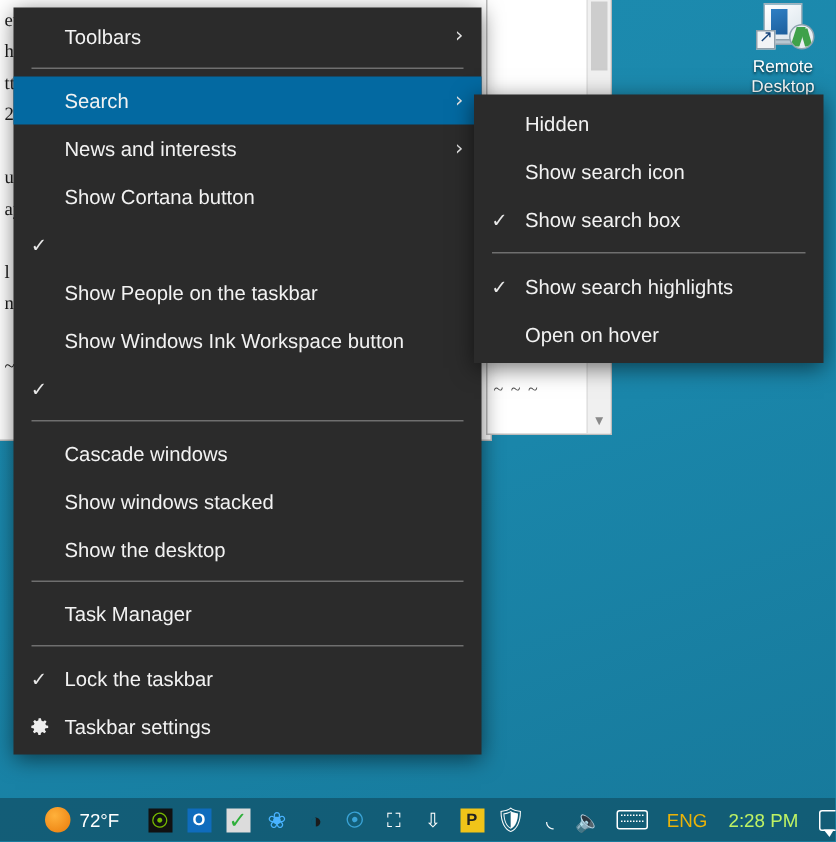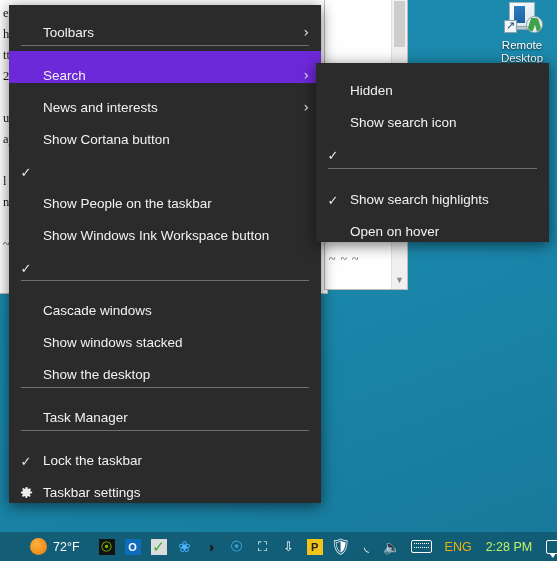--- a/index.html
+++ b/index.html
@@ -211,29 +211,29 @@
   }
   #menu-search {
     left: 316px;
     top: 63px;
     width: 233px;
   }
   .ctx-item {
     position: relative;
     height: 32px;
     display: flex;
-    align-items: flex-end;
+    align-items: center;
     padding: 0 12px 0 0;
     color: #f2f2f2;
     font-size: 13.5px;
     white-space: nowrap;
     cursor: default;
   }
   .ctx-item.highlighted {
-    background: #6d28d9;
+    background: #0369a1;
   }
   .ctx-check {
     width: 34px;
     flex: 0 0 34px;
     text-align: center;
     font-size: 13px;
     color: #e8e8e8;
     line-height: 1;
   }
   .ctx-gear {
@@ -486,20 +486,21 @@
       <div class="ctx-item">
         <span class="ctx-check"></span>
         <span class="ctx-label">Hidden</span>
       </div>
       <div class="ctx-item">
         <span class="ctx-check"></span>
         <span class="ctx-label">Show search icon</span>
       </div>
       <div class="ctx-item">
         <span class="ctx-check">✓</span>
+        <span class="ctx-label">Show search box</span>
       </div>
       <div class="ctx-sep"></div>
       <div class="ctx-item">
         <span class="ctx-check">✓</span>
         <span class="ctx-label">Show search highlights</span>
       </div>
       <div class="ctx-item">
         <span class="ctx-check"></span>
         <span class="ctx-label">Open on hover</span>
       </div>

